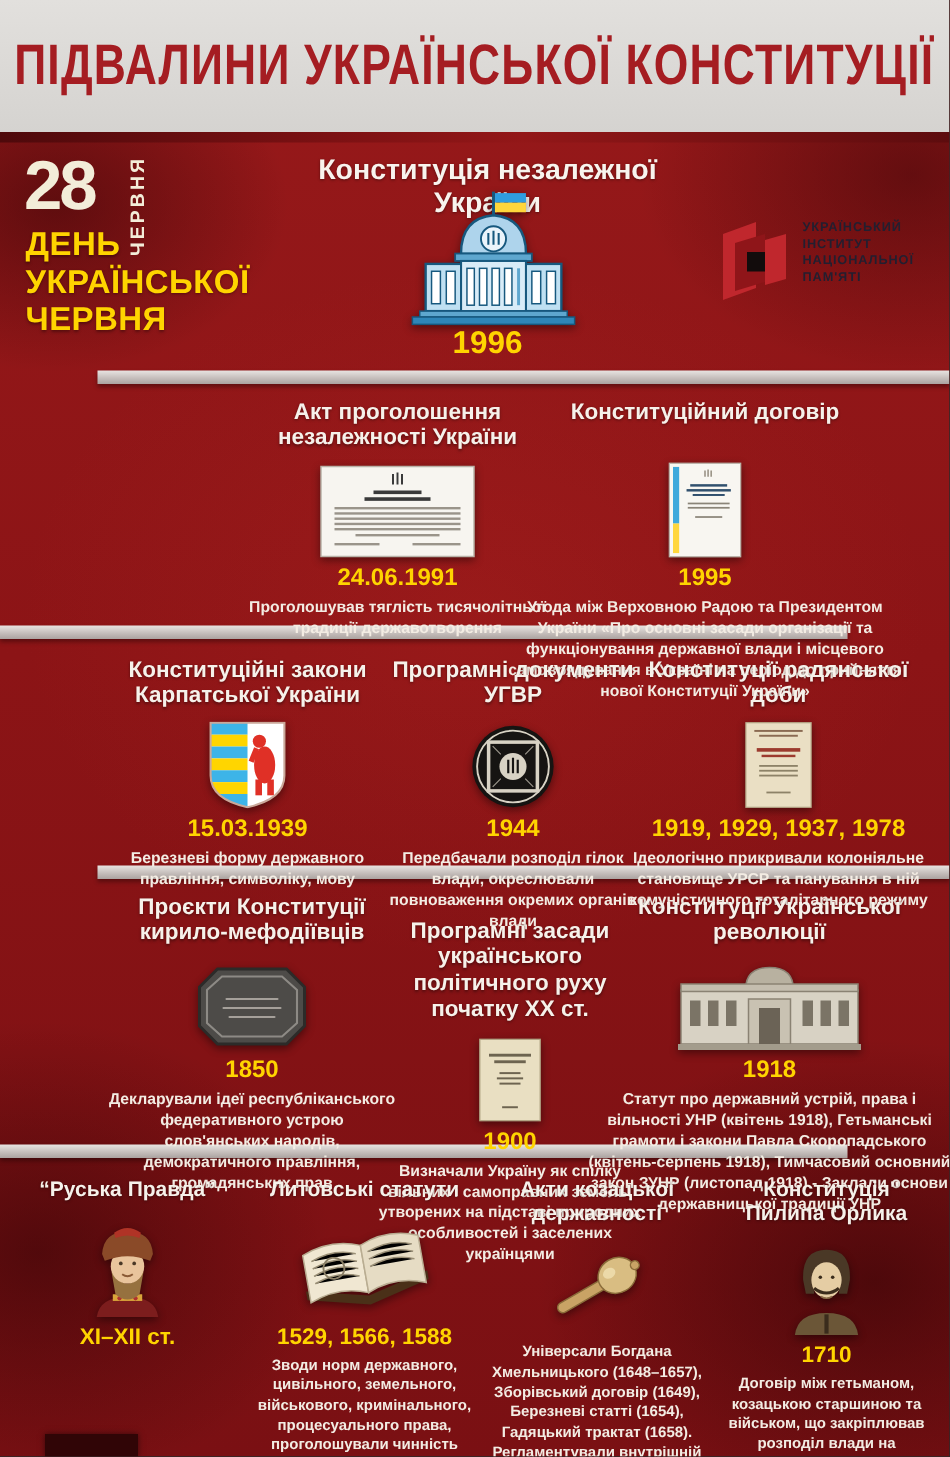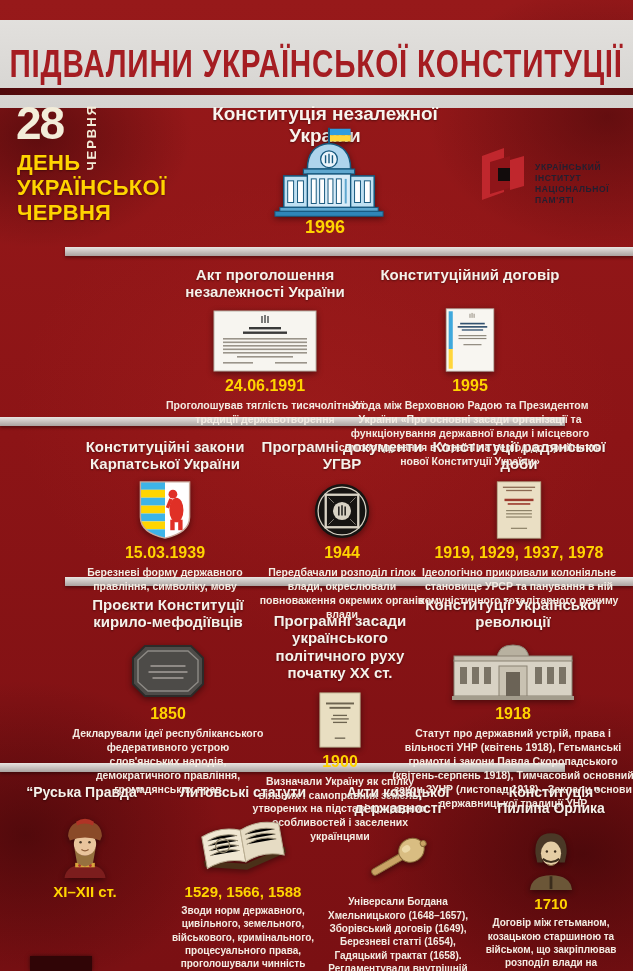--- a/index.html
+++ b/index.html
@@ -11,38 +11,38 @@
       radial-gradient(ellipse 220px 160px at 6% 14%, rgba(52,4,6,.55), transparent 70%),
       radial-gradient(ellipse 260px 190px at 96% 12%, rgba(52,4,6,.5), transparent 70%),
       radial-gradient(ellipse 320px 230px at 92% 88%, rgba(45,3,5,.6), transparent 70%),
       radial-gradient(ellipse 280px 220px at 4% 86%, rgba(45,3,5,.55), transparent 70%),
       radial-gradient(ellipse 420px 320px at 50% 42%, rgba(196,44,38,.22), transparent 72%),
       linear-gradient(180deg,#97191a 0%,#8c1416 45%,#7a1013 100%);
   }
   
   .topbar{position:absolute;left:0;top:0;width:100%;height:88px;
     background:linear-gradient(180deg,#e2e0dd,#d5d3d0);
-    display:flex;align-items:center;justify-content:center;margin-top:20px;}
+    display:flex;align-items:center;justify-content:center;}
   .topbar h1{margin:0;font-size:38px;font-weight:700;color:#a51d22;
     letter-spacing:1px;white-space:nowrap;transform:scaleX(.78);}
   .header-strip{position:absolute;left:0;top:88px;width:100%;height:7px;
     background:linear-gradient(90deg,#4e090b,#7c1113 35%,#931718 55%,#5d0c0e);}
   
   .day{position:absolute;left:16px;top:100px;font-size:46px;font-weight:700;
     color:#f3edd9;line-height:1;letter-spacing:-2px;}
   .month{position:absolute;left:84px;top:104px;writing-mode:vertical-rl;
     transform:rotate(180deg);font-size:13px;font-weight:700;color:#f3edd9;letter-spacing:2px;}
   .holiday{position:absolute;left:17px;top:150px;color:#ffd400;font-size:22px;
     font-weight:700;line-height:25px;letter-spacing:.3px;text-shadow:0 1px 2px rgba(0,0,0,.35);}
   .hero-title{position:absolute;left:180px;top:103px;width:290px;text-align:center;
     font-size:19px;font-weight:700;color:#f8f4ee;text-shadow:0 1px 2px rgba(0,0,0,.4);}
   .hero-art{position:absolute;left:270px;top:126px;filter:drop-shadow(0 2px 3px rgba(0,0,0,.45));}
   .hero-year{position:absolute;left:180px;top:217px;width:290px;text-align:center;
-    font-size:18px;font-weight:700;color:#ffd400;}
-  .uinp{position:absolute;left:480px;top:146px;display:flex;gap:9px;align-items:flex-end;}
+    font-size:21px;font-weight:700;color:#ffd400;}
+  .uinp{position:absolute;left:480px;top:146px;display:flex;gap:9px;align-items:flex-start;}
   .uinp-text{font-size:8.5px;font-weight:700;color:#221f30;line-height:11px;letter-spacing:.6px;}
   
   .divider{position:absolute;height:9px;
     background:linear-gradient(180deg,#e8e4e1,#c6bfbc 55%,#aba3a0);
     box-shadow:0 2px 3px rgba(0,0,0,.35);}
   .d1{top:247px;left:65px;right:0;}
   .d2{top:417px;left:0;width:565px;}
   .d3{top:577px;left:65px;right:0;}
   .d4{top:763px;left:0;width:565px;}
   

